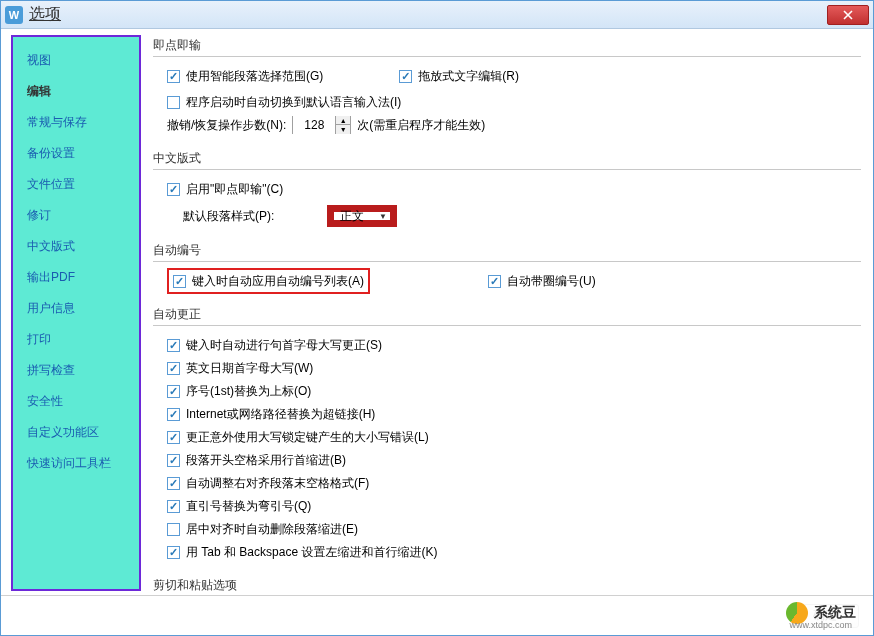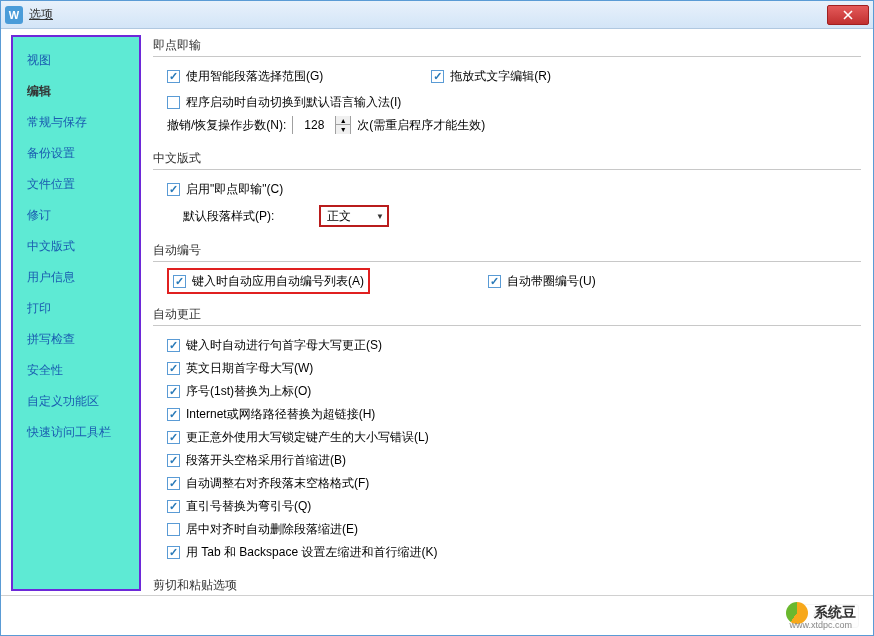--- a/index.html
+++ b/index.html
@@ -1,43 +1,43 @@
 <!DOCTYPE html>
 <html><head>
   <meta charset="utf-8">
   <style>
     * { box-sizing: border-box; margin: 0; padding: 0; }
     body { font-family: "Microsoft YaHei", SimSun, sans-serif; font-size: 12px; background: #fff; width: 874px; height: 636px; overflow: hidden; position: relative; }
     .window { width: 874px; height: 636px; border: 1px solid #5a9bd5; background: #fff; }
     .titlebar { height: 28px; background: linear-gradient(to bottom, #e8f1fb, #d3e5f7); display: flex; align-items: center; padding: 0 4px; border-bottom: 1px solid #b0c8e0; }
     .title-icon { width: 18px; height: 18px; background: #4a9cd9; border-radius: 3px; display: flex; align-items: center; justify-content: center; color: #fff; font-weight: bold; font-size: 11px; margin-right: 6px; }
-    .title-text { flex: 1; color: #333; font-size: 12px; text-decoration: underline; }
+    .title-text { flex: 1; color: #333; font-size: 16px; text-decoration: underline; }
     .close-btn { width: 42px; height: 20px; background: linear-gradient(to bottom, #e45a5a, #c13030); border: 1px solid #a02020; border-radius: 2px; display: flex; align-items: center; justify-content: center; color: #fff; cursor: pointer; }
     .close-btn svg { width: 10px; height: 10px; }
     .content { display: flex; height: calc(100% - 28px - 40px); }
     .sidebar { width: 130px; border-right: 1px solid #d0d0d0; padding: 8px 0; margin: 6px 4px 4px 10px; border: 2px solid #6d28d9; background: #5eead4; }
     .sidebar-item { padding: 7px 14px; color: #1a5cb0; cursor: pointer; font-size: 12px; }
     .sidebar-item.active { color: #333; font-weight: bold; }
     .main { flex: 1; padding: 8px 12px 4px 8px; overflow-y: auto; }
     .group { margin-bottom: 10px; }
     .group-title { color: #333; font-size: 12px; margin-bottom: 4px; border-bottom: 1px solid #c8c8c8; padding-bottom: 2px; }
     .group-body { padding: 2px 0 2px 14px; }
     .row { display: flex; align-items: center; margin: 3px 0; min-height: 20px; gap: 6px; }
     .cb { width: 13px; height: 13px; border: 1px solid #5a9bd5; background: #fff; display: inline-flex; align-items: center; justify-content: center; cursor: pointer; flex-shrink: 0; }
     .cb.checked::after { content: "✓"; color: #2a7ab8; font-size: 11px; line-height: 1; font-weight: bold; }
     .cb.unchecked::after { content: ""; }
-    .col2 { display: flex; gap: 108px; }
+    .col2 { display: flex; gap: 76px; }
     .col2b { display: flex; gap: 118px; }
     .highlight { border: 2px solid #e02020; padding: 2px 4px; display: inline-flex; align-items: center; gap: 6px; }
     .spin { display: inline-flex; align-items: center; border: 1px solid #a0a0a0; height: 18px; justify-content: flex-end; }
     .spin input { width: 42px; border: none; text-align: center; font-size: 12px; height: 18px; outline: none; }
     .spin-btns { display: flex; flex-direction: column; border-left: 1px solid #a0a0a0; }
     .spin-btns span { width: 14px; height: 9px; display: flex; align-items: center; justify-content: center; font-size: 7px; background: #f0f0f0; cursor: pointer; line-height: 1; }
     .spin-btns span:first-child { border-bottom: 1px solid #a0a0a0; }
-    .sel { height: 22px; border: 2px solid #b91c1c; background: #fff; padding: 0 18px 0 6px; font-size: 12px; position: relative; display: inline-flex; align-items: center; cursor: pointer; }
+    .sel { height: 22px; border: 7px solid #b91c1c; background: #fff; padding: 0 18px 0 6px; font-size: 12px; position: relative; display: inline-flex; align-items: center; cursor: pointer; margin-left: 8px; }
     .sel::after { content: "▼"; position: absolute; right: 3px; font-size: 8px; color: #333; }
     .btn { height: 24px; min-width: 68px; border: 1px solid #a0a0a0; background: linear-gradient(to bottom, #fdfdfd, #e8e8e8); border-radius: 3px; padding: 0 14px; font-size: 12px; cursor: pointer; display: inline-flex; align-items: center; justify-content: center; }
     .footer { height: 40px; display: flex; justify-content: flex-end; align-items: center; padding: 0 14px; border-top: 1px solid #d0d0d0; gap: 8px; }
     .watermark { position: absolute; right: 10px; bottom: 8px; display: flex; align-items: center; gap: 6px; font-size: 14px; font-weight: bold; color: #333; background: rgba(255,255,255,0.9); padding: 4px 8px; z-index: 10; }
     .wm-icon { width: 22px; height: 22px; border-radius: 50%; background: conic-gradient(#f7a81b 0 60%, #6ab82e 60% 100%); }
     .wm-sub { position: absolute; right: 12px; bottom: -2px; font-size: 9px; color: #888; font-weight: normal; }
     label { cursor: default; }
     .lbl-w { min-width: 130px; display: inline-block; }
   </style>
 </head>
@@ -56,20 +56,21 @@
 
   <div class="content">
     <div class="sidebar">
       <div class="sidebar-item">视图</div>
       <div class="sidebar-item active">编辑</div>
       <div class="sidebar-item">常规与保存</div>
       <div class="sidebar-item">备份设置</div>
       <div class="sidebar-item">文件位置</div>
       <div class="sidebar-item">修订</div>
       <div class="sidebar-item">中文版式</div>
+      <div class="sidebar-item">输出PDF</div>
       <div class="sidebar-item">用户信息</div>
       <div class="sidebar-item">打印</div>
       <div class="sidebar-item">拼写检查</div>
       <div class="sidebar-item">安全性</div>
       <div class="sidebar-item">自定义功能区</div>
       <div class="sidebar-item">快速访问工具栏</div>
     </div>
 
     <div class="main">
 

